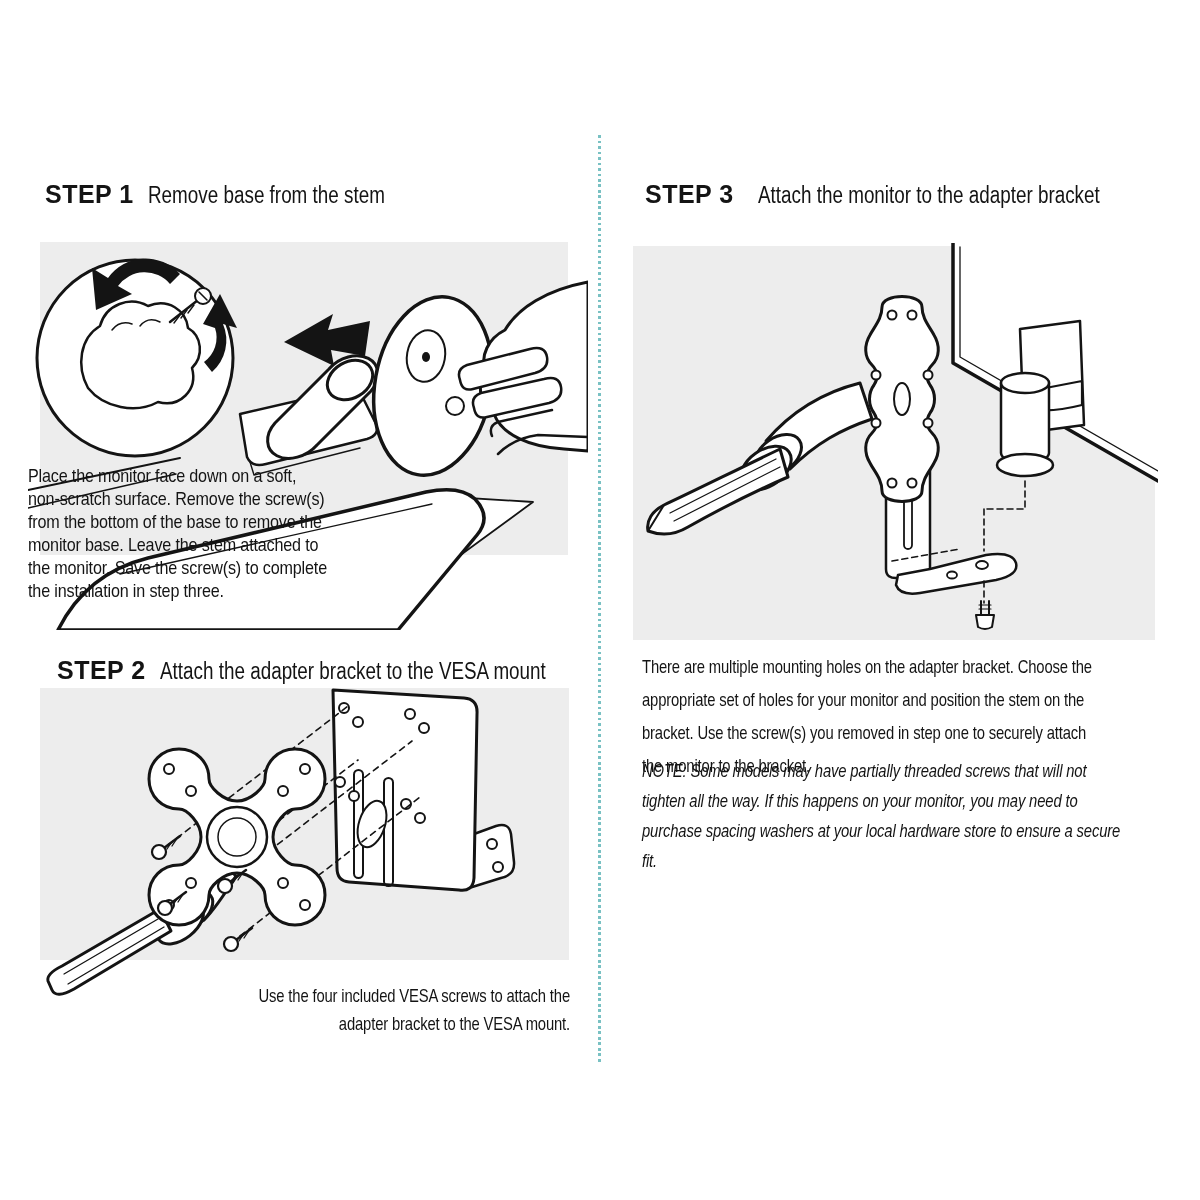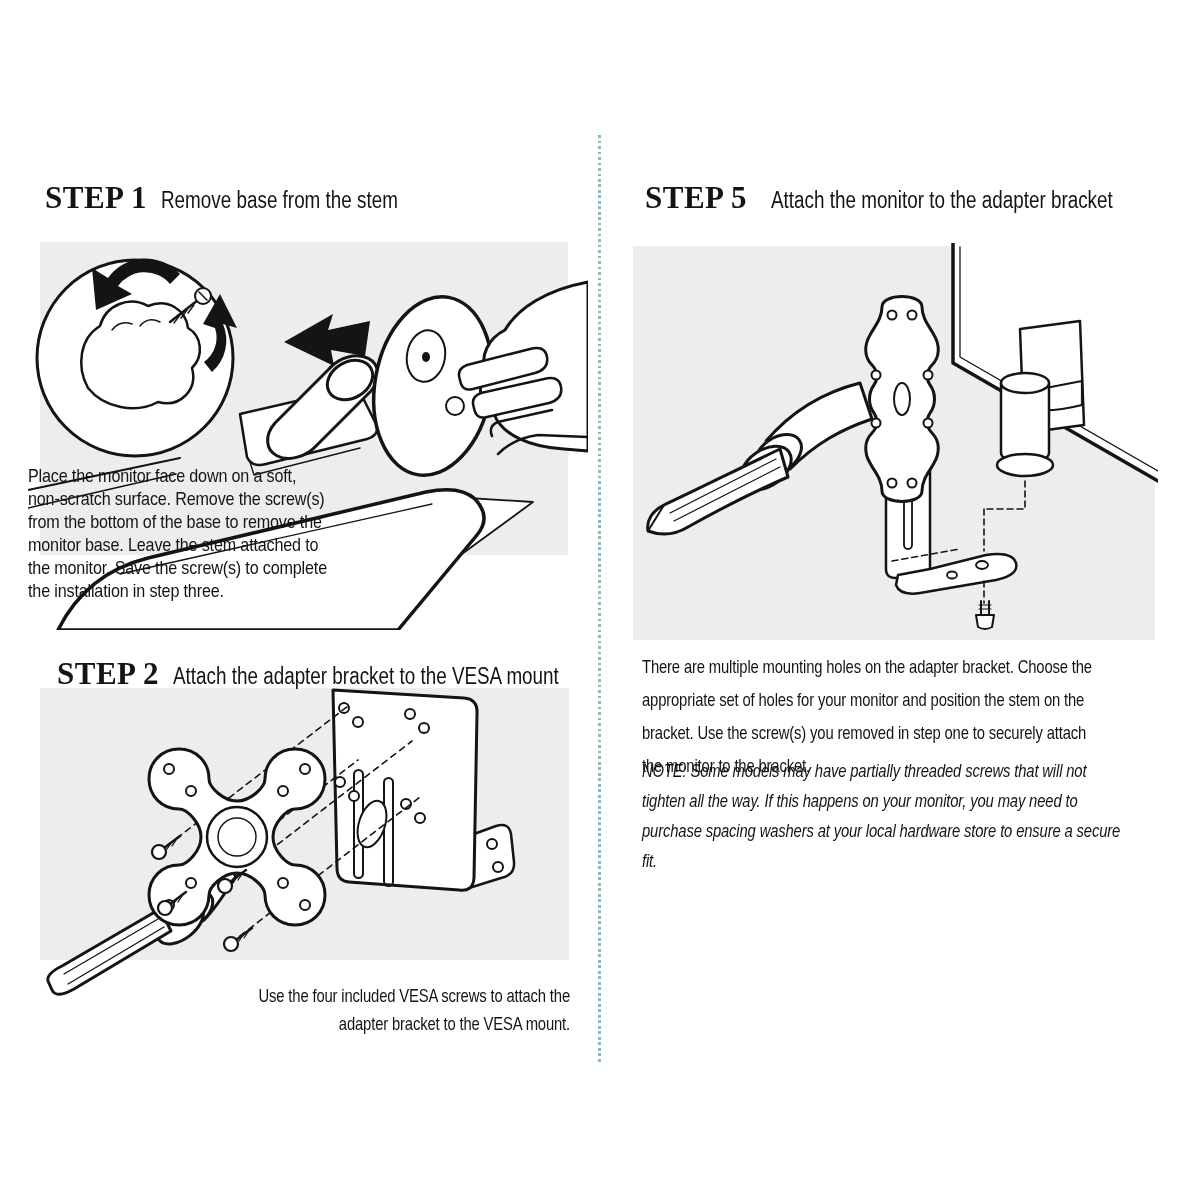--- a/index.html
+++ b/index.html
@@ -6,21 +6,21 @@
   body{
     width:1200px;height:1200px;position:relative;background:#ffffff;
     font-family:"Liberation Sans",sans-serif;color:#141414;overflow:hidden;
   }
   .panel{position:absolute;background:#ededed;}
   .divider{
     position:absolute;left:598px;top:135px;width:3px;height:928px;
     background:repeating-linear-gradient(to bottom,#79c1c3 0 2.5px,transparent 2.5px 5.5px);
   }
   .step-head{position:absolute;display:flex;align-items:baseline;white-space:nowrap;}
-  .step-label{font-weight:bold;font-size:31px;letter-spacing:.5px;font-family:Liberation Serif, serif;}
+  .step-label{font-weight:bold;font-size:25px;letter-spacing:.5px;}
   .step-title{font-size:23px;display:inline-block;transform:scaleX(.82);transform-origin:0 80%;margin-left:14px;}
   .body-text{
     position:absolute;font-size:19px;line-height:23px;letter-spacing:-.2px;
     white-space:pre-line;transform-origin:0 0;z-index:5;
   }
   .sq85{transform:scaleX(.85);}
   .sq78{transform:scaleX(.78);}
   .caption{
     position:absolute;font-size:19px;line-height:28px;letter-spacing:-.2px;text-align:right;
     white-space:pre-line;transform:scaleX(.78);transform-origin:100% 0;z-index:5;
@@ -40,21 +40,21 @@
 
 <div class="step-head" style="left:45px;top:180px;">
   <span class="step-label">STEP 1</span>
   <span class="step-title">Remove base from the stem</span>
 </div>
 <div class="step-head" style="left:57px;top:656px;">
   <span class="step-label">STEP 2</span>
   <span class="step-title">Attach the adapter bracket to the VESA mount</span>
 </div>
 <div class="step-head" style="left:645px;top:180px;">
-  <span class="step-label">STEP 5</span>
+  <span class="step-label">STEP 3</span>
   <span class="step-title" style="margin-left:24px;">Attach the monitor to the adapter bracket</span>
 </div>
 
 <div class="body-text sq85" style="left:28px;top:464px;width:560px;">Place the monitor face down on a soft,
 non-scratch surface. Remove the screw(s)
 from the bottom of the base to remove the
 monitor base.  Leave the stem attached to
 the monitor.  Save the screw(s) to complete
 the installation in step three.</div>
 <div class="caption" style="left:-80px;top:982px;width:650px;">Use the four included VESA screws to attach the

